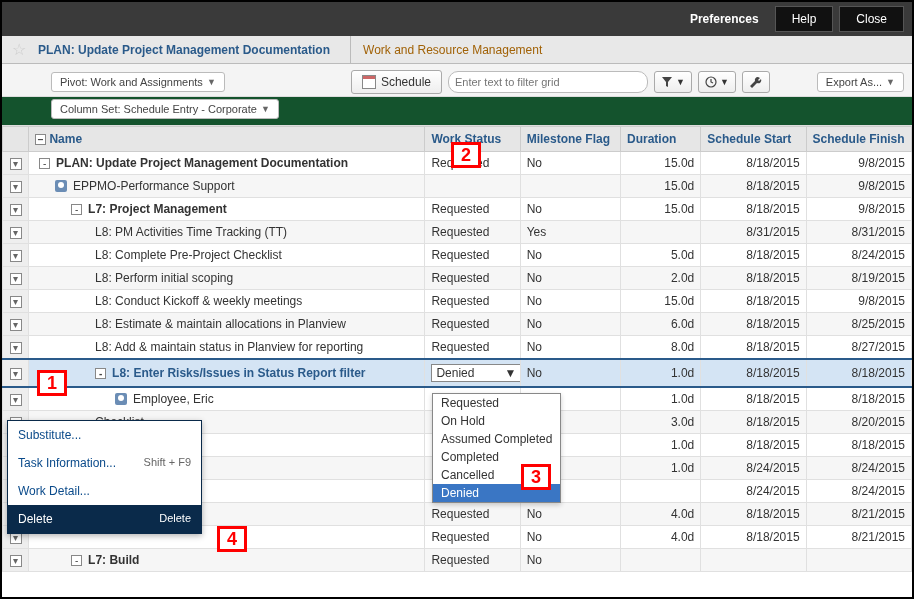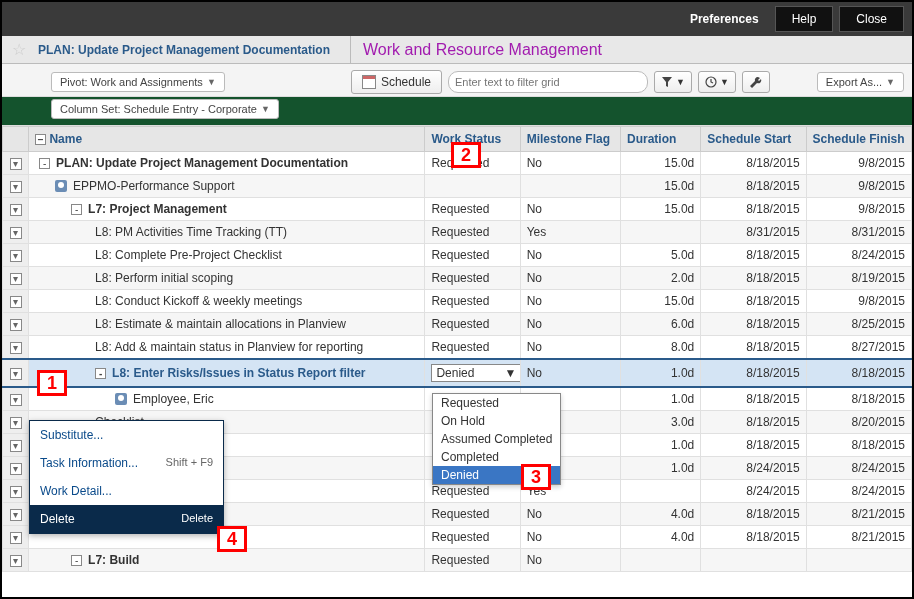--- a/index.html
+++ b/index.html
@@ -3,21 +3,21 @@
 <meta charset="utf-8">
 <style>
 * { box-sizing: border-box; margin: 0; padding: 0; font-family: Arial, Helvetica, sans-serif; }
 body { background: #fff; font-size: 12px; color: #333; width: 914px; height: 599px; overflow: hidden; border: 2px solid #000; position: relative; }
 .top-bar { background: #3a3a3a; height: 34px; display: flex; justify-content: flex-end; align-items: center; padding-right: 8px; gap: 6px; }
 .top-bar .link { color: #fff; font-weight: bold; font-size: 12px; padding: 0 10px; cursor: pointer; }
 .top-bar .btn { background: #111; color: #fff; border: 1px solid #555; padding: 5px 16px; font-size: 12px; cursor: pointer; }
 .header-row { background: #e8e8e8; border-bottom: 1px solid #bbb; height: 28px; display: flex; align-items: center; }
 .star { width: 20px; height: 20px; margin: 0 6px 0 10px; color: #ccc; font-size: 16px; }
 .header-title { color: #2a5a8a; font-weight: bold; font-size: 12px; padding-right: 20px; }
-.header-sep { border-left: 1px solid #bbb; height: 100%; display: flex; align-items: center; padding: 6px 12px; color: #a21caf; font-size: 16px; }
+.header-sep { border-left: 1px solid #bbb; height: 100%; display: flex; align-items: center; padding: 6px 12px; color: #a16207; font-size: 12px; }
 .toolbar { background: #f4f4f4; padding: 6px 8px 2px 8px; display: flex; align-items: center; gap: 6px; border-bottom: 1px solid #ddd; position: relative; }
 .toolbar2 { background: #14532d; padding: 2px 8px 6px 8px; display: flex; align-items: center; gap: 6px; border-bottom: 1px solid #ddd; }
 .pill { background: #fff; border: 1px solid #bbb; border-radius: 3px; padding: 3px 8px; font-size: 11px; color: #444; display: inline-flex; align-items: center; gap: 4px; cursor: pointer; margin-left: 41px; }
 .pill .caret { font-size: 9px; color: #666; }
 .toolbar .spacer { flex: 1; }
 .schedule-btn { background: linear-gradient(#fff,#eee); border: 1px solid #aaa; border-radius: 3px; padding: 4px 10px; display: inline-flex; align-items: center; gap: 5px; cursor: pointer; font-size: 12px; }
 .filter-input { border: 1px solid #bbb; padding: 4px 6px; width: 200px; font-size: 11px; color: #999; border-radius: 10px; }
 .icon-btn { background: linear-gradient(#fff,#eee); border: 1px solid #aaa; border-radius: 3px; padding: 4px 6px; cursor: pointer; display: inline-flex; align-items: center; gap: 3px; }
 .icon-btn .caret { font-size: 9px; }
 .grid-wrap { position: relative; overflow: auto; height: calc(100% - 34px - 28px - 58px); }
@@ -372,24 +372,25 @@
         </tr>
       </tbody>
 </table>
 </div>
 
 <div class="dropdown-list" id="status-dd" style="left:430px; top:391px;">
     <div>Requested</div>
     <div>On Hold</div>
     <div>Assumed Completed</div>
     <div>Completed</div>
+    <div>Cancelled</div>
     <div class="hl">Denied</div>
   </div>
 
-<div class="context-menu" id="ctx-menu" style="left:27px; top:418px;">
+<div class="context-menu" id="ctx-menu" style="left:5px; top:418px;">
     <div class="mi">
       <span>Substitute...</span>
       <span class="sc"></span>
     </div>
     <div class="mi">
       <span>Task Information...</span>
       <span class="sc">Shift + F9</span>
     </div>
     <div class="mi">
       <span>Work Detail...</span>

